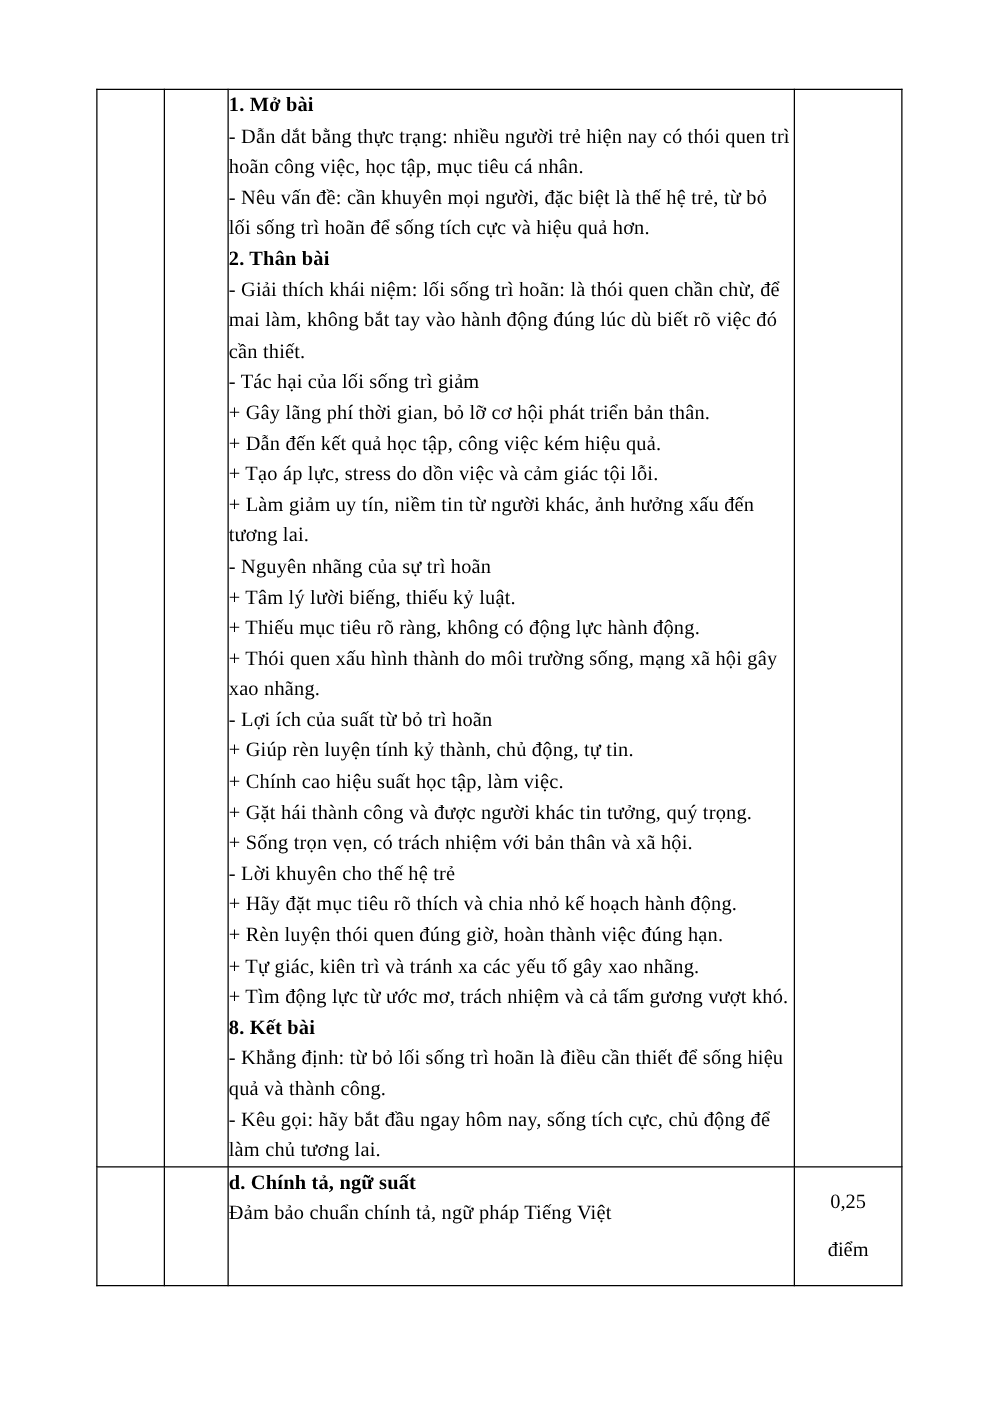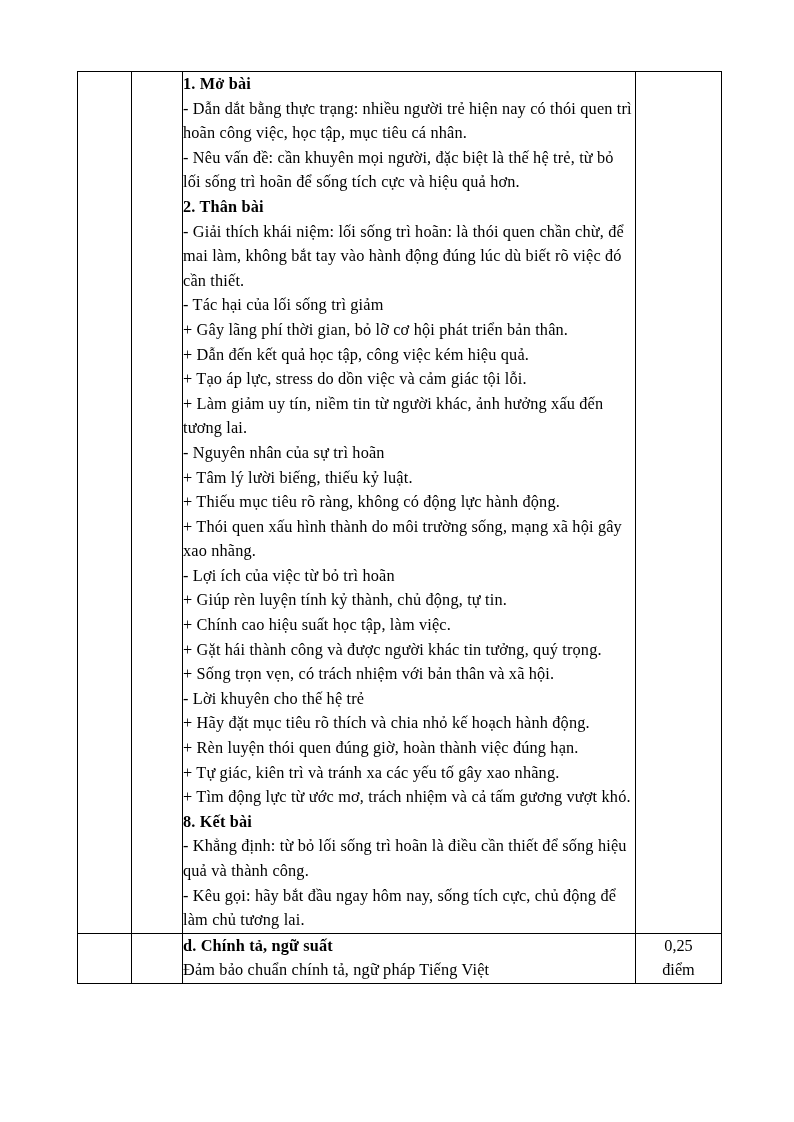--- a/index.html
+++ b/index.html
@@ -68,21 +68,21 @@
     letter-spacing: 0.01em;
   }
 
   .line.bold {
     font-weight: bold;
   }
 
   .score-line {
     font-size: 16.3px;
     line-height: 24.6px;
-    margin: 0;
+    margin: 15px;
   }
 </style>
 </head>
 <body>
 
 <div class="page">
 
   <table class="rubric-table">
     <tbody>
 
@@ -93,25 +93,25 @@
           <p class="line bold">1. Mở bài</p>
           <p class="line">- Dẫn dắt bằng thực trạng: nhiều người trẻ hiện nay có thói quen trì hoãn công việc, học tập, mục tiêu cá nhân.</p>
           <p class="line">- Nêu vấn đề: cần khuyên mọi người, đặc biệt là thế hệ trẻ, từ bỏ lối sống trì hoãn để sống tích cực và hiệu quả hơn.</p>
           <p class="line bold">2. Thân bài</p>
           <p class="line">- Giải thích khái niệm: lối sống trì hoãn: là thói quen chần chừ, để mai làm, không bắt tay vào hành động đúng lúc dù biết rõ việc đó cần thiết.</p>
           <p class="line">- Tác hại của lối sống trì giảm</p>
           <p class="line">+ Gây lãng phí thời gian, bỏ lỡ cơ hội phát triển bản thân.</p>
           <p class="line">+ Dẫn đến kết quả học tập, công việc kém hiệu quả.</p>
           <p class="line">+ Tạo áp lực, stress do dồn việc và cảm giác tội lỗi.</p>
           <p class="line">+ Làm giảm uy tín, niềm tin từ người khác, ảnh hưởng xấu đến tương lai.</p>
-          <p class="line">- Nguyên nhân của sự trì hoãn</p>
+          <p class="line">- Nguyên nhãng của sự trì hoãn</p>
           <p class="line">+ Tâm lý lười biếng, thiếu kỷ luật.</p>
           <p class="line">+ Thiếu mục tiêu rõ ràng, không có động lực hành động.</p>
           <p class="line">+ Thói quen xấu hình thành do môi trường sống, mạng xã hội gây xao nhãng.</p>
-          <p class="line">- Lợi ích của việc từ bỏ trì hoãn</p>
+          <p class="line">- Lợi ích của suất từ bỏ trì hoãn</p>
           <p class="line">+ Giúp rèn luyện tính kỷ thành, chủ động, tự tin.</p>
           <p class="line">+ Chính cao hiệu suất học tập, làm việc.</p>
           <p class="line">+ Gặt hái thành công và được người khác tin tưởng, quý trọng.</p>
           <p class="line">+ Sống trọn vẹn, có trách nhiệm với bản thân và xã hội.</p>
           <p class="line">- Lời khuyên cho thế hệ trẻ</p>
           <p class="line">+ Hãy đặt mục tiêu rõ thích và chia nhỏ kế hoạch hành động.</p>
           <p class="line">+ Rèn luyện thói quen đúng giờ, hoàn thành việc đúng hạn.</p>
           <p class="line">+ Tự giác, kiên trì và tránh xa các yếu tố gây xao nhãng.</p>
           <p class="line">+ Tìm động lực từ ước mơ, trách nhiệm và cả tấm gương vượt khó.</p>
           <p class="line bold">8. Kết bài</p>

